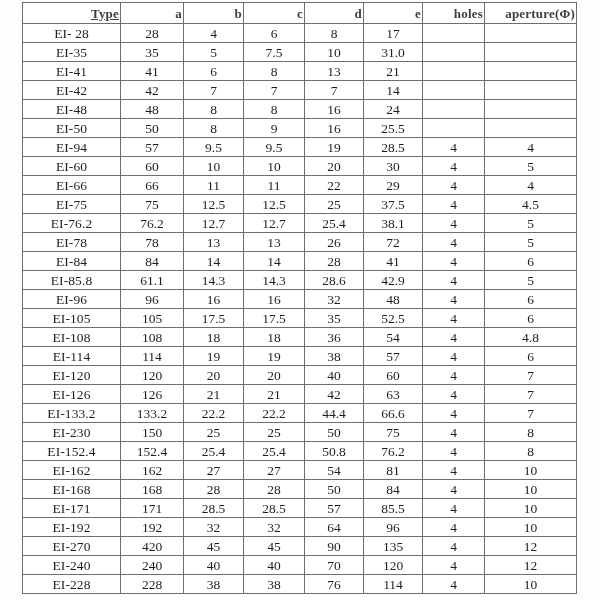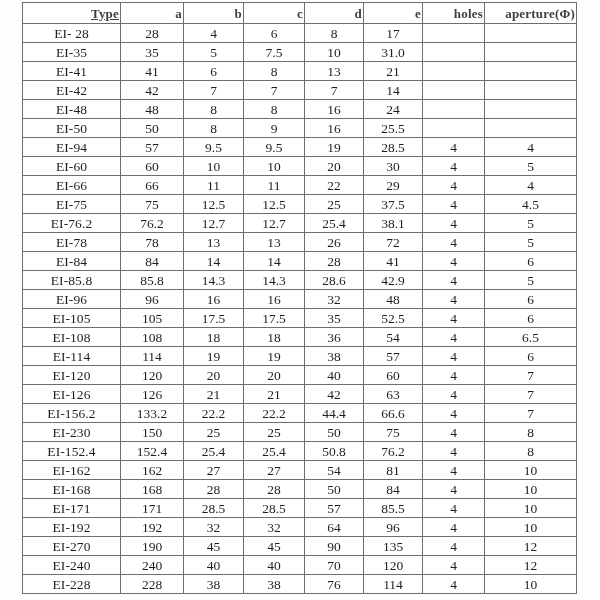--- a/index.html
+++ b/index.html
@@ -234,21 +234,21 @@
             <td>84</td>
             <td>14</td>
             <td>14</td>
             <td>28</td>
             <td>41</td>
             <td>4</td>
             <td>6</td>
           </tr>
           <tr>
             <td class="cell-type">EI-85.8</td>
-            <td>85.8</td>
+            <td>61.1</td>
             <td>14.3</td>
             <td>14.3</td>
             <td>28.6</td>
             <td>42.9</td>
             <td>4</td>
             <td>5</td>
           </tr>
           <tr>
             <td class="cell-type">EI-96</td>
             <td>96</td>
@@ -270,21 +270,21 @@
             <td>6</td>
           </tr>
           <tr>
             <td class="cell-type">EI-108</td>
             <td>108</td>
             <td>18</td>
             <td>18</td>
             <td>36</td>
             <td>54</td>
             <td>4</td>
-            <td>6.5</td>
+            <td>4.8</td>
           </tr>
           <tr>
             <td class="cell-type">EI-114</td>
             <td>114</td>
             <td>19</td>
             <td>19</td>
             <td>38</td>
             <td>57</td>
             <td>4</td>
             <td>6</td>
@@ -303,21 +303,21 @@
             <td class="cell-type">EI-126</td>
             <td>126</td>
             <td>21</td>
             <td>21</td>
             <td>42</td>
             <td>63</td>
             <td>4</td>
             <td>7</td>
           </tr>
           <tr>
-            <td class="cell-type">EI-156.2</td>
+            <td class="cell-type">EI-133.2</td>
             <td>133.2</td>
             <td>22.2</td>
             <td>22.2</td>
             <td>44.4</td>
             <td>66.6</td>
             <td>4</td>
             <td>7</td>
           </tr>
           <tr>
             <td class="cell-type">EI-230</td>
@@ -374,21 +374,21 @@
             <td>192</td>
             <td>32</td>
             <td>32</td>
             <td>64</td>
             <td>96</td>
             <td>4</td>
             <td>10</td>
           </tr>
           <tr>
             <td class="cell-type">EI-270</td>
-            <td>190</td>
+            <td>420</td>
             <td>45</td>
             <td>45</td>
             <td>90</td>
             <td>135</td>
             <td>4</td>
             <td>12</td>
           </tr>
           <tr>
             <td class="cell-type">EI-240</td>
             <td>240</td>

